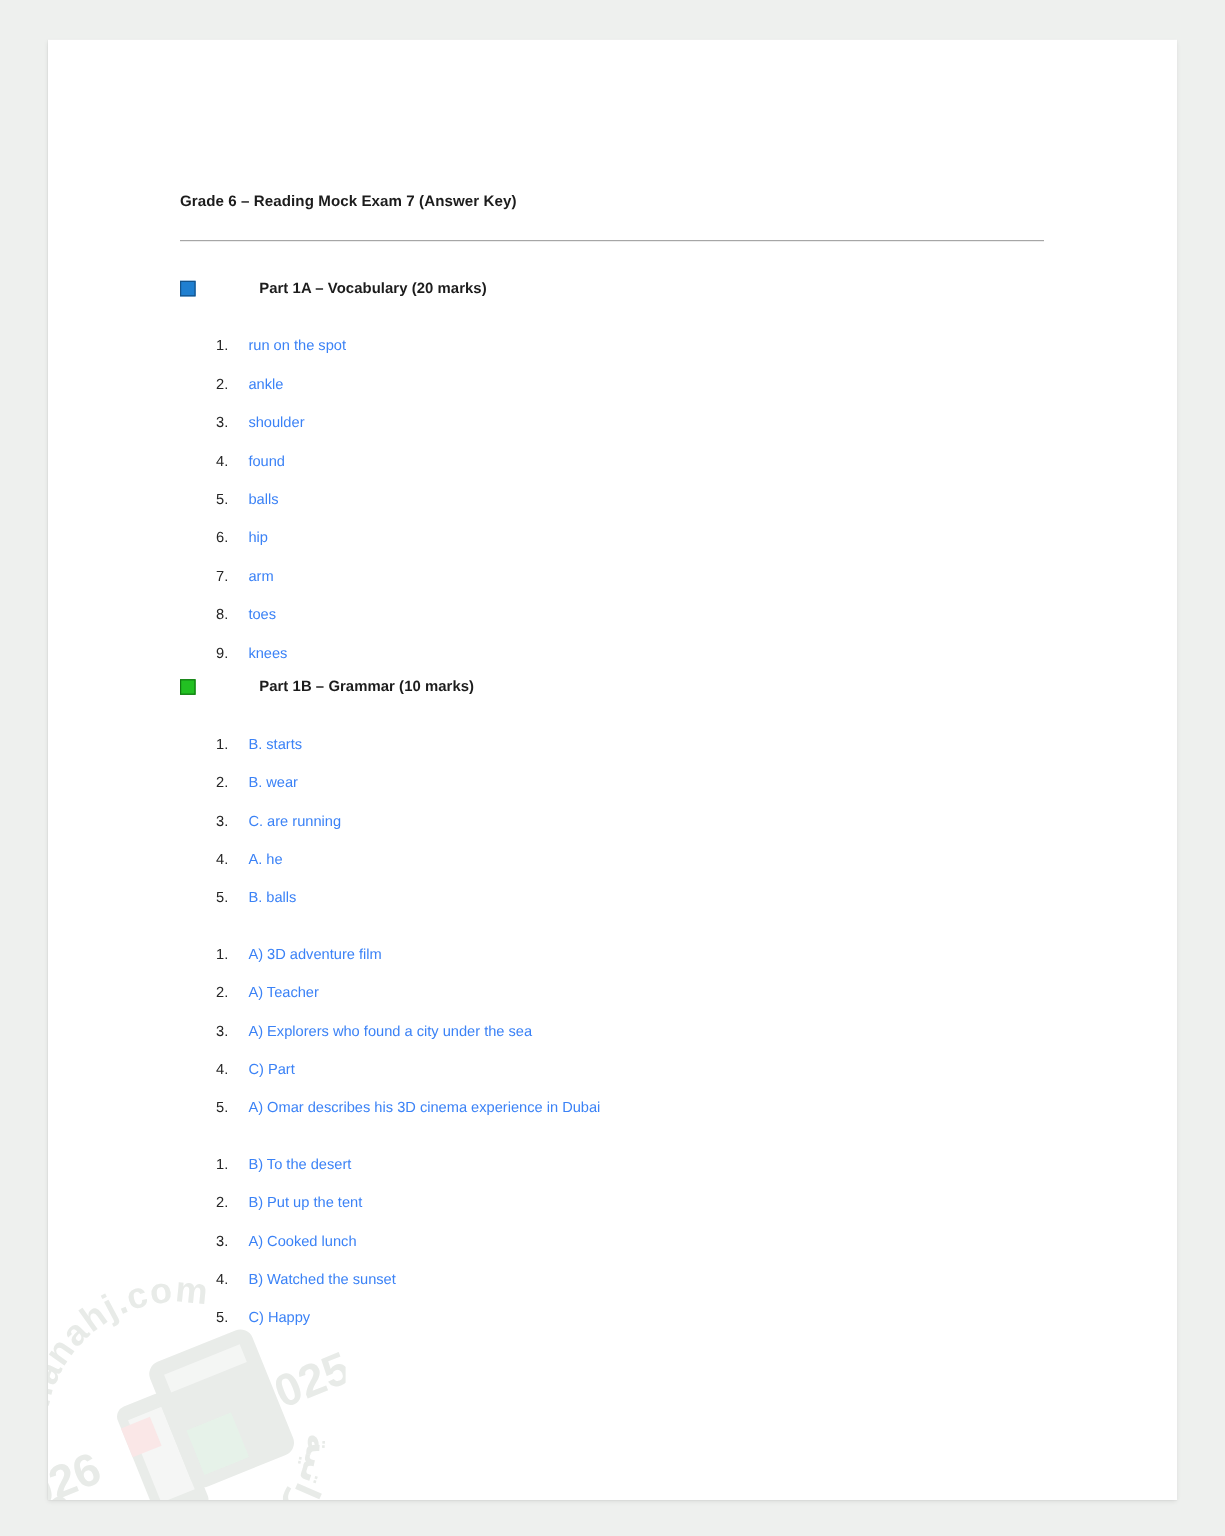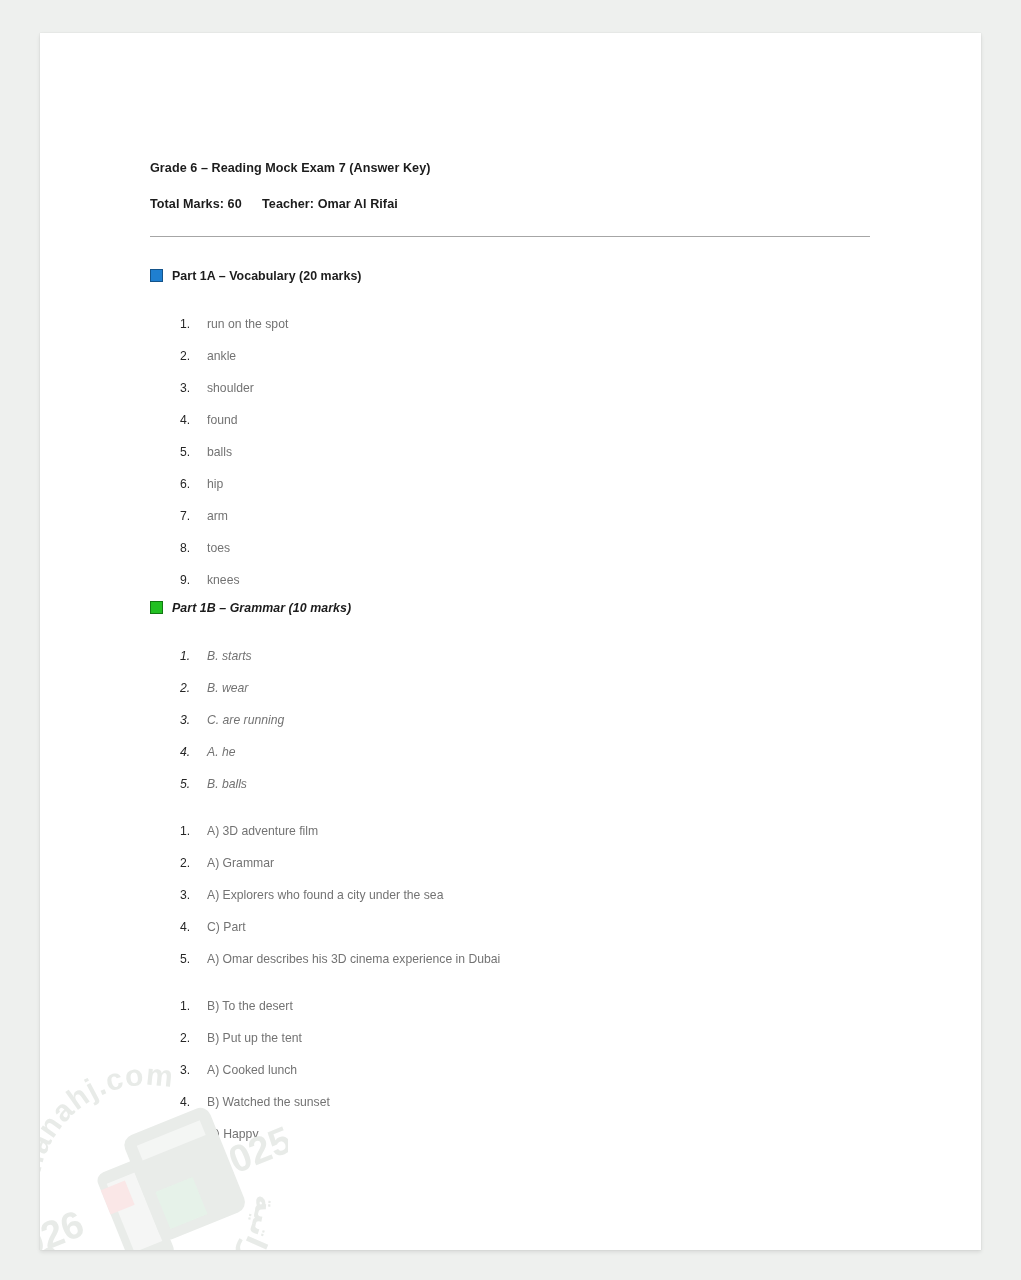--- a/index.html
+++ b/index.html
@@ -68,20 +68,21 @@
     width: 720px;
   }
 
   
   .part { margin-top: 0; }
 
   .part-head {
     display: flex;
     align-items: center;
     height: 16px;
+    gap: 44px;
   }
   .part-swatch {
     width: 13px;
     height: 13px;
     flex: none;
     margin-right: 9px;
     box-sizing: border-box;
   }
   .part-title {
     font-size: 12.4px;
@@ -103,26 +104,26 @@
     line-height: 1;
     height: 32px;
     align-items: flex-end;
   }
   .ans-num {
     width: 27px;
     flex: none;
     margin-left: 30px;
     color: #262626;
   }
-  .ans-text { color: #737373; }
+  .ans-text { color: #3b82f6; }
 
   
   #part-1a { margin-top: 31px; }
   #part-1a ol { margin-top: 14px; }
-  #part-1b { margin-top: 14px; font-style: italic; }
+  #part-1b { margin-top: 14px; }
   #part-1b ol { margin-top: 14px; }
   #part-2  { margin-top: 15px; }
   #part-2 ol  { margin-top: 14px; }
   #part-3  { margin-top: 15px; }
   #part-3 ol  { margin-top: 14px; }
 </style>
 </head>
 <body>
 
 <div id="page-sheet">
@@ -158,24 +159,20 @@
           <rect x="158" y="150" width="40" height="40" fill="#e6f3e9" opacity="0.9"></rect>
         </g>
       </g>
     </svg>
   </div>
 
   <div id="doc-body">
 
     <div class="doc-head-line first">Grade 6 – Reading Mock Exam 7 (Answer Key)</div>
 
-    <div class="doc-head-line meta-row">
-      <span class="meta-marks">Total Marks: 60</span>
-      <span>Teacher: Omar Al Rifai</span>
-    </div>
 
     <hr class="rule">
 
     <section class="part" id="part-1a">
       <div class="part-head">
         <span class="part-swatch" style="background:#1f7fd0;border:1px solid #14538a;"></span>
         <span class="part-title">Part 1A – Vocabulary (20 marks)</span>
       </div>
       <ol class="answers">
         <li>
@@ -247,21 +244,21 @@
     </section>
 
     <section class="part" id="part-2">
       <ol class="answers">
         <li>
             <span class="ans-num">1.</span>
             <span class="ans-text">A) 3D adventure film</span>
           </li>
         <li>
             <span class="ans-num">2.</span>
-            <span class="ans-text">A) Grammar</span>
+            <span class="ans-text">A) Teacher</span>
           </li>
         <li>
             <span class="ans-num">3.</span>
             <span class="ans-text">A) Explorers who found a city under the sea</span>
           </li>
         <li>
             <span class="ans-num">4.</span>
             <span class="ans-text">C) Part</span>
           </li>
         <li>

